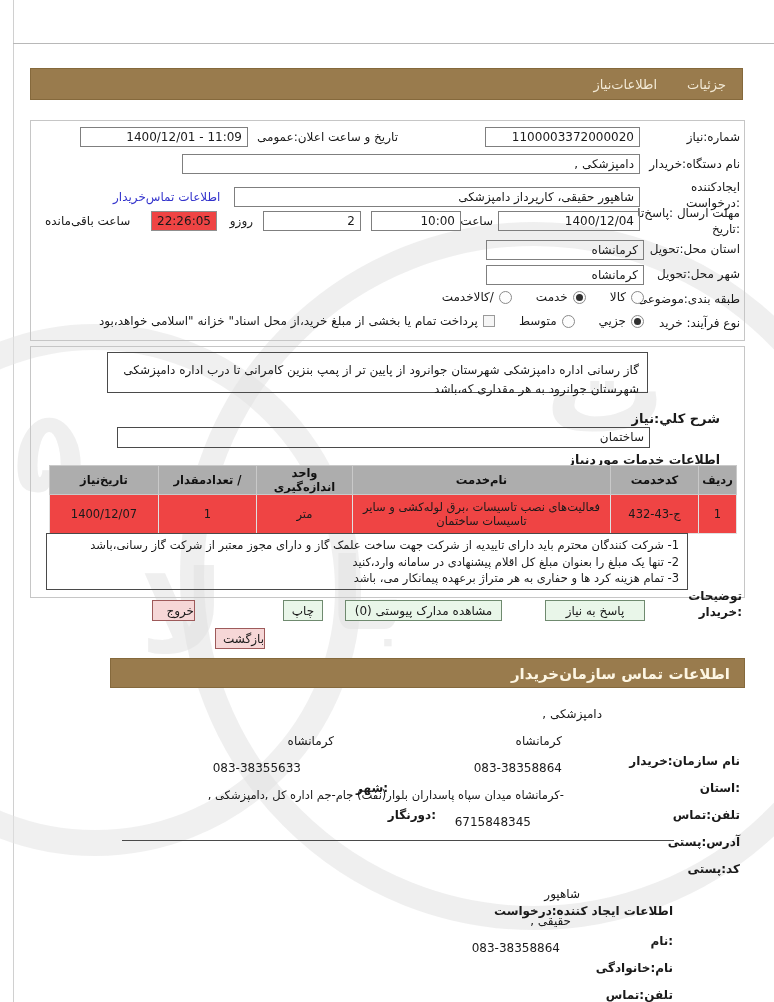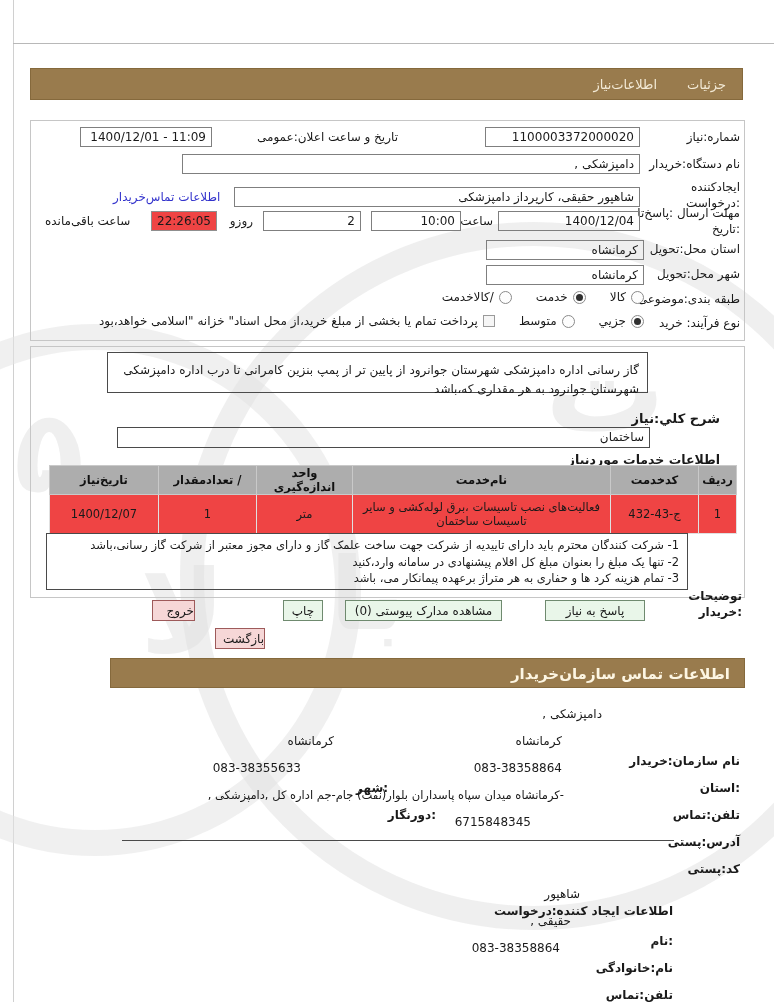--- a/index.html
+++ b/index.html
@@ -77,21 +77,21 @@
   <div class="abs brownbar tabbar">
     <span>جزئیات</span>
     <span>اطلاعات‌نیاز</span>
   </div>
 
   <div class="abs panel box1"></div>
 
   <div class="abs lbl" style="right:34px;top:130px;">شماره:نیاز</div>
   <div class="abs field" style="right:134px;top:127px;width:155px;">1100003372000020</div>
   <div class="abs lbl" style="right:376px;top:130px;">تاریخ و ساعت اعلان:عمومی</div>
-  <div class="abs field ltr" style="left:80px;top:127px;width:132px;text-align:right;">1400/12/01 - 11:09</div>
+  <div class="abs field ltr" style="left:80px;top:127px;width:168px;text-align:right;">1400/12/01 - 11:09</div>
 
   <div class="abs lbl" style="right:34px;top:157px;">نام دستگاه:خریدار</div>
   <div class="abs field" style="right:134px;top:154px;width:458px;">دامپزشکی ,</div>
 
   <div class="abs lbl pre" style="right:34px;top:180px;">ایجادکننده
 :درخواست</div>
   <div class="abs field" style="right:134px;top:187px;width:406px;">شاهپور حقیقی، کارپرداز دامپزشکی</div>
   <div class="abs link" style="left:113px;top:190px;">اطلاعات تماس‌خریدار</div>
 
   <div class="abs lbl pre" style="right:34px;top:206px;">مهلت ارسال :پاسخ‌تا

